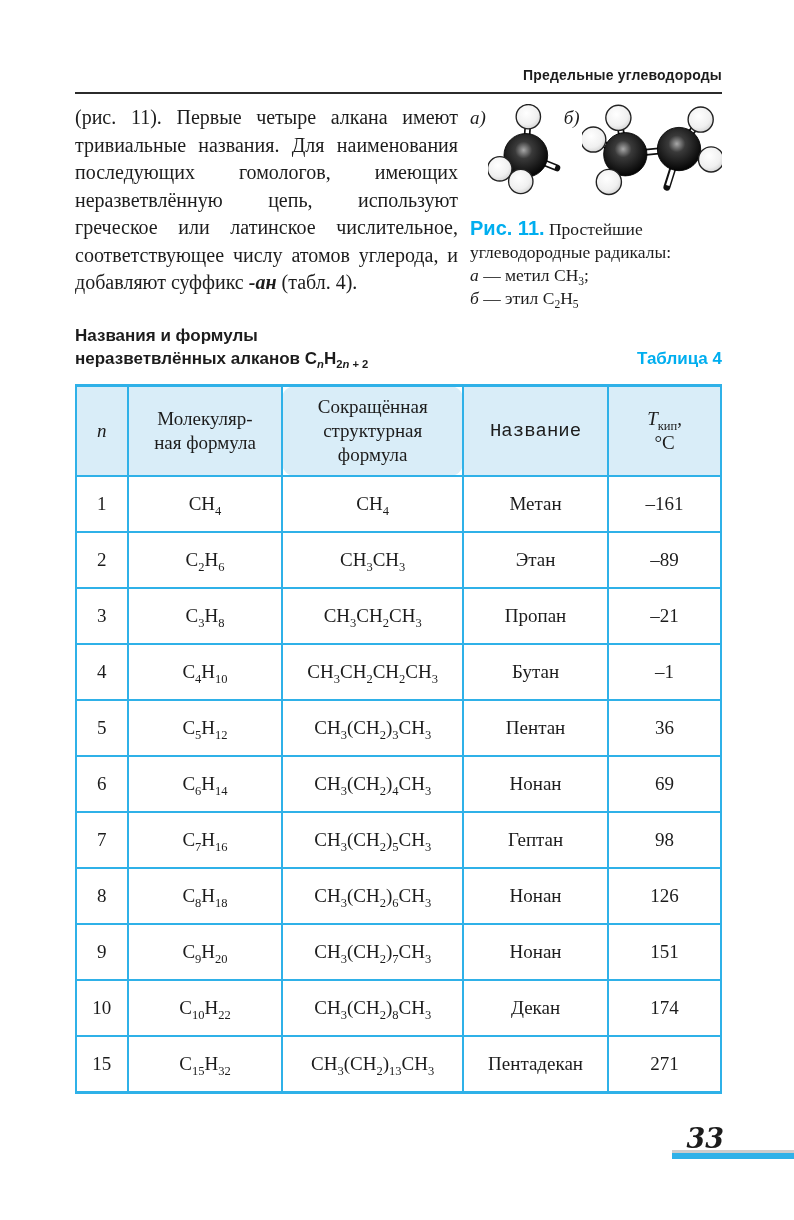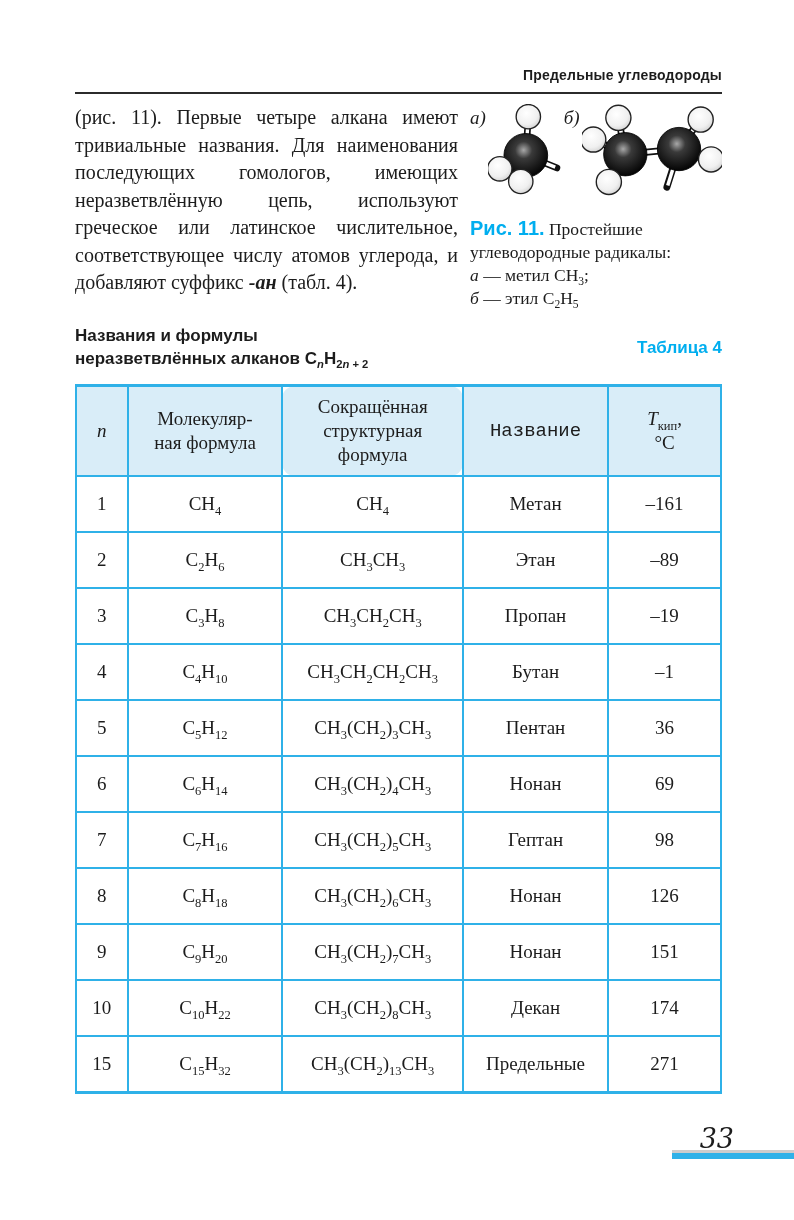--- a/index.html
+++ b/index.html
@@ -15,21 +15,21 @@
   .content-row{display:flex;gap:12px;margin-top:10px;}
   .body-par{width:383px;margin:0;font-size:20px;line-height:27.5px;text-align:justify;}
   .body-par b.bi,i{font-style:italic;}
   b.bi{font-weight:bold;font-style:italic;}
   .fig{margin:0;flex:1;min-width:0;}
   .models{display:flex;align-items:flex-start;gap:2px;}
   .fig-label{font-size:19px;line-height:1;margin-top:4px;white-space:nowrap;}
   .caption{margin-top:16px;font-size:17.5px;line-height:23px;}
   .cap-lead{font-family:"Liberation Sans",sans-serif;font-weight:bold;color:var(--accent-text,#00aeef);font-size:20px;}
   
-  .table-head-row{display:flex;justify-content:space-between;align-items:center;margin-top:14px;
+  .table-head-row{display:flex;justify-content:space-between;align-items:flex-end;margin-top:14px;
     font-family:"Liberation Sans",sans-serif;font-weight:bold;font-size:17px;line-height:23px;}
   .tbl-title{margin:0;font-size:17px;}
   .tbl-num{color:var(--accent-text,#00aeef);white-space:nowrap;}
   
   table.alkanes{width:100%;border-collapse:collapse;margin-top:14px;
     border-top:3px solid var(--accent-border,#2fb1e8);border-bottom:3px solid var(--accent-border,#2fb1e8);
     border-left:2px solid var(--accent-border,#2fb1e8);border-right:2px solid var(--accent-border,#2fb1e8);}
   table.alkanes th,table.alkanes td{
     border:2px solid var(--accent-border,#2fb1e8);text-align:center;vertical-align:middle;
     font-size:19px;font-weight:normal;padding:2px 4px;}
@@ -38,22 +38,22 @@
   table.alkanes th:nth-child(1){width:8%;}
   table.alkanes th:nth-child(2){width:24%;}
   table.alkanes th:nth-child(3){width:28%;border-radius:13px;}
   table.alkanes th:nth-child(4){width:22.5%;font-family:Liberation Mono, monospace;}
   table.alkanes th:nth-child(5){width:17.5%;}
   sub{font-size:66%;line-height:0;vertical-align:baseline;position:relative;top:.38em;}
   
   .footer-bar{position:absolute;right:0;bottom:61px;width:122px;}
   .footer-bar .bar-gray{height:3px;background:var(--bar-gray,#ccc);}
   .footer-bar .bar-cyan{height:6px;background:var(--accent-border,#2fb1e8);}
-  .page-num{position:absolute;right:60px;bottom:68px;font-family:"DejaVu Serif",serif;
-    font-style:italic;font-weight:normal;font-size:27px;line-height:1;}
+  .page-num{position:absolute;right:70px;bottom:68px;font-family:"DejaVu Serif",serif;
+    font-style:italic;font-weight:bold;font-size:27px;line-height:1;}
   svg{display:block;}
 </style>
 </head>
 <body>
 
 <div class="page">
 
   <header class="running-head">
     <span class="rh-title">Предельные углеводороды</span>
   </header>
@@ -155,21 +155,21 @@
           <td>C<sub>2</sub>H<sub>6</sub></td>
           <td>CH<sub>3</sub>CH<sub>3</sub></td>
           <td>Этан</td>
           <td>–89</td>
         </tr>
         <tr>
           <td>3</td>
           <td>C<sub>3</sub>H<sub>8</sub></td>
           <td>CH<sub>3</sub>CH<sub>2</sub>CH<sub>3</sub></td>
           <td>Пропан</td>
-          <td>–19</td>
+          <td>–21</td>
         </tr>
         <tr>
           <td>4</td>
           <td>C<sub>4</sub>H<sub>10</sub></td>
           <td>CH<sub>3</sub>CH<sub>2</sub>CH<sub>2</sub>CH<sub>3</sub></td>
           <td>Бутан</td>
           <td>–1</td>
         </tr>
         <tr>
           <td>5</td>
@@ -210,21 +210,21 @@
           <td>10</td>
           <td>C<sub>10</sub>H<sub>22</sub></td>
           <td>CH<sub>3</sub>(CH<sub>2</sub>)<sub>8</sub>CH<sub>3</sub></td>
           <td>Декан</td>
           <td>174</td>
         </tr>
         <tr>
           <td>15</td>
           <td>C<sub>15</sub>H<sub>32</sub></td>
           <td>CH<sub>3</sub>(CH<sub>2</sub>)<sub>13</sub>CH<sub>3</sub></td>
-          <td>Предельные</td>
+          <td>Пентадекан</td>
           <td>271</td>
         </tr>
       </tbody>
   </table>
 
   <div class="footer-bar">
     <div class="bar-gray"></div>
     <div class="bar-cyan"></div>
   </div>
   <span class="page-num">33</span>

